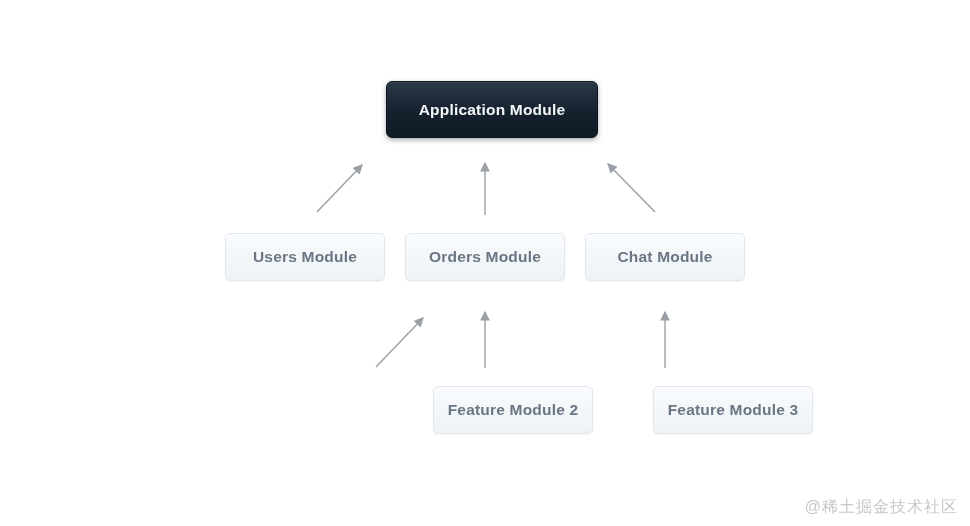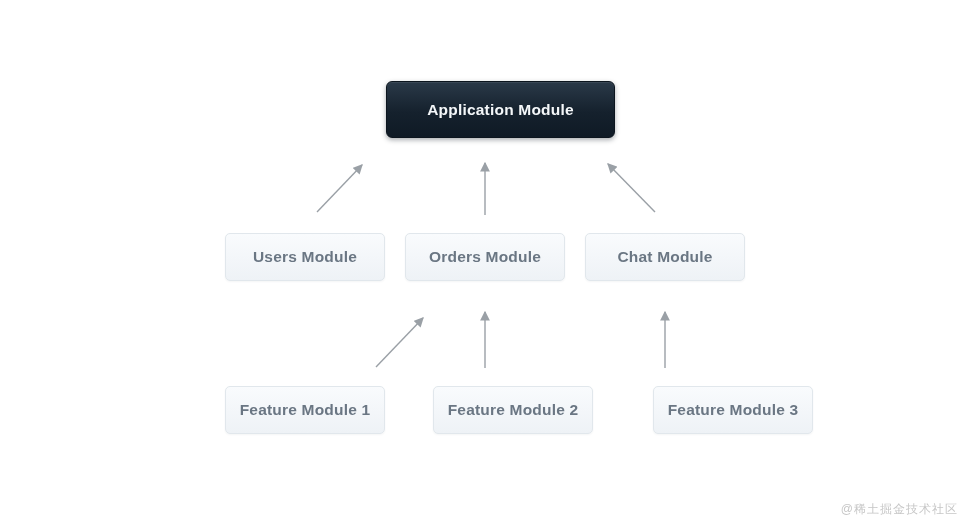--- a/index.html
+++ b/index.html
@@ -28,21 +28,21 @@
   }
   .node-light {
     width: 160px;
     height: 48px;
     background: linear-gradient(180deg, #f9fbfd 0%, #eef2f6 100%);
     border: 1px solid #e1e7ec;
     color: #6a7683;
     box-shadow: 0 1px 2px rgba(40, 60, 80, 0.05);
   }
   .node-dark {
-    width: 229px;
+    width: 212px;
     height: 57px;
     background: linear-gradient(180deg, #2a3948 0%, #15212d 55%, #0f1a25 100%);
     border: 1px solid #0c151e;
     border-radius: 6px;
     color: #f4f7f9;
     box-shadow: 0 2px 5px rgba(10, 20, 30, 0.35), inset 0 1px 0 rgba(255,255,255,0.08);
   }
   
   .pos-app      { left: 386px; top: 81px;  }
   .pos-users    { left: 225px; top: 233px; }
@@ -56,21 +56,21 @@
     position: absolute;
     left: 0; top: 0;
     width: 970px;
     height: 526px;
     pointer-events: none;
   }
   .watermark {
     position: absolute;
     right: 12px;
     bottom: 8px;
-    font-size: 12px;
+    font-size: 16px;
     color: #c7c7c7;
     font-weight: 400;
     letter-spacing: 1px;
   }
 </style>
 </head>
 <body>
 
 <div class="canvas">
 
@@ -99,23 +99,20 @@
   </div>
 
   <div class="node node-light pos-chat">
     <span>Chat Module</span>
   </div>
 
   <div class="node node-light pos-orders">
     <span>Orders Module</span>
   </div>
 
-  <div class="node node-light pos-feature1">
-    <span>Feature Module 1</span>
-  </div>
 
   <div class="node node-light pos-feature2">
     <span>Feature Module 2</span>
   </div>
 
   <div class="node node-light pos-feature3">
     <span>Feature Module 3</span>
   </div>
 
   <div class="watermark">@稀土掘金技术社区</div>

